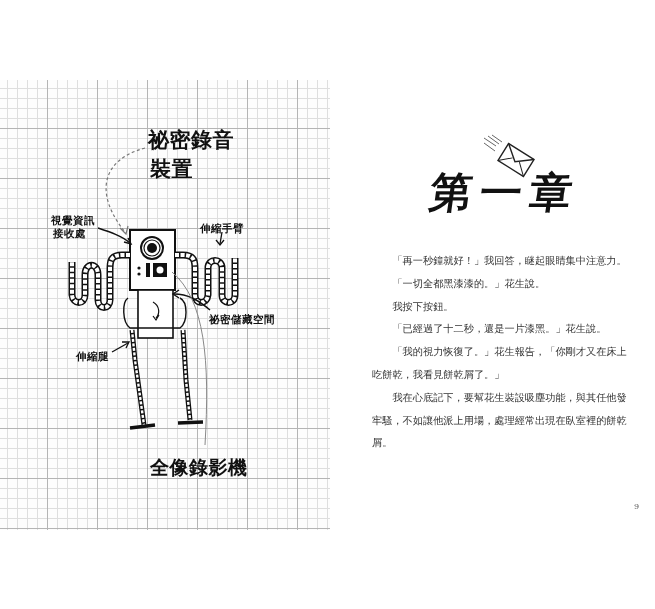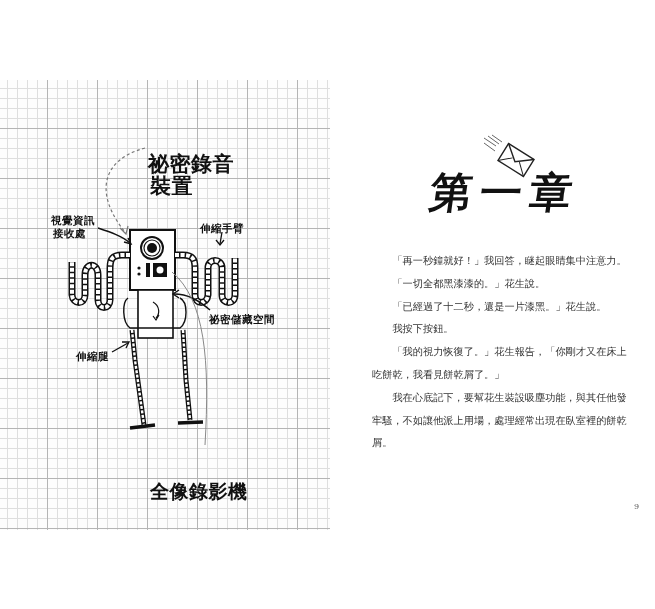--- a/index.html
+++ b/index.html
@@ -9,21 +9,21 @@
     background-color:#fdfdfd;
     background-image:
       linear-gradient(#b5b5b5 1px, transparent 1px),
       linear-gradient(90deg, #b5b5b5 1px, transparent 1px),
       linear-gradient(#dedede 1px, transparent 1px),
       linear-gradient(90deg, #dedede 1px, transparent 1px);
     background-size: 50px 50px, 50px 50px, 10px 10px, 10px 10px;
     background-position: -3px -2px, -3px -2px, -3px -2px, -3px -2px;
   }
   .label { position:absolute; color:#111; font-weight:bold; white-space:nowrap; letter-spacing:0.5px; }
-  .lbl-big { font-size:21px;margin-top:24px; }
+  .lbl-big { font-size:21px; }
   .lbl-sm { font-size:10.5px; }
   svg.drawing { position:absolute; left:0; top:0; width:330px; height:530px; }
   .chapter-title {
     position:absolute; left:430px; top:165px; font-size:42px; font-weight:900;
     letter-spacing:8px; color:#111; font-family:"DejaVu Sans", sans-serif;
     transform:skewX(-8deg);
   }
   .envelope { position:absolute; left:482px; top:134px; width:58px; height:46px; }
   .text-block {
     position:absolute; left:372px; top:250px; width:262px;
@@ -76,21 +76,21 @@
   <path d="M216,240 L220,245 L224,240" fill="none" stroke="#111" stroke-width="1.3"></path>
   <path d="M210,310 C198,300 188,294 174,294" fill="none" stroke="#111" stroke-width="1.4"></path>
   <path d="M179,290 L173,294 L179,298" fill="none" stroke="#111" stroke-width="1.4"></path>
   <path d="M112,352 L128,343" fill="none" stroke="#111" stroke-width="1.3"></path>
   <path d="M122,342 L129,342 L126,348" fill="none" stroke="#111" stroke-width="1.3"></path>
 
   <path d="M172,272 C205,300 210,360 205,445" fill="none" stroke="#888" stroke-width="1"></path>
 </svg>
 
 <div class="label lbl-big" style="left:148px; top:126px;">祕密錄音</div>
-<div class="label lbl-big" style="left:150px; top:148px;text-align:center;">裝置</div>
+<div class="label lbl-big" style="left:150px; top:155px;text-align:center;">裝置</div>
 <div class="label lbl-sm" style="left:51px; top:214px;">視覺資訊</div>
 <div class="label lbl-sm" style="left:53px; top:227px;">接收處</div>
 <div class="label lbl-sm" style="left:200px; top:222px;">伸縮手臂</div>
 <div class="label lbl-sm" style="left:209px; top:313px;">祕密儲藏空間</div>
 <div class="label lbl-sm" style="left:76px; top:350px;">伸縮腿</div>
 <div class="label lbl-big" style="left:150px; top:455px; font-size:19px;">全像錄影機</div>
 
 <svg class="envelope" viewBox="0 0 58 46">
   <line x1="2" y1="4" x2="14" y2="12" stroke="#666" stroke-width="1"></line>
   <line x1="6" y1="2" x2="17" y2="10" stroke="#666" stroke-width="1"></line>
@@ -101,19 +101,19 @@
     <path d="M19,16 L34,28 L49,16" fill="none" stroke="#222" stroke-width="1.4"></path>
     <path d="M19,36 L30,26 M49,36 L38,26" fill="none" stroke="#222" stroke-width="1"></path>
   </g>
 </svg>
 
 <div class="chapter-title">第一章</div>
 
 <div class="text-block">
   <p class="para">「再一秒鐘就好！」我回答，瞇起眼睛集中注意力。</p>
   <p class="para">「一切全都黑漆漆的。」花生說。</p>
+  <p class="para">我按下按鈕。</p>
   <p class="para">「已經過了十二秒，還是一片漆黑。」花生說。</p>
-  <p class="para">我按下按鈕。</p>
   <p class="para">「我的視力恢復了。」花生報告，「你剛才又在床上吃餅乾，我看見餅乾屑了。」</p>
   <p class="para">我在心底記下，要幫花生裝設吸塵功能，與其任他發牢騷，不如讓他派上用場，處理經常出現在臥室裡的餅乾屑。</p>
 </div>
 
 <div class="page-num">9</div>
 
 </body></html>

